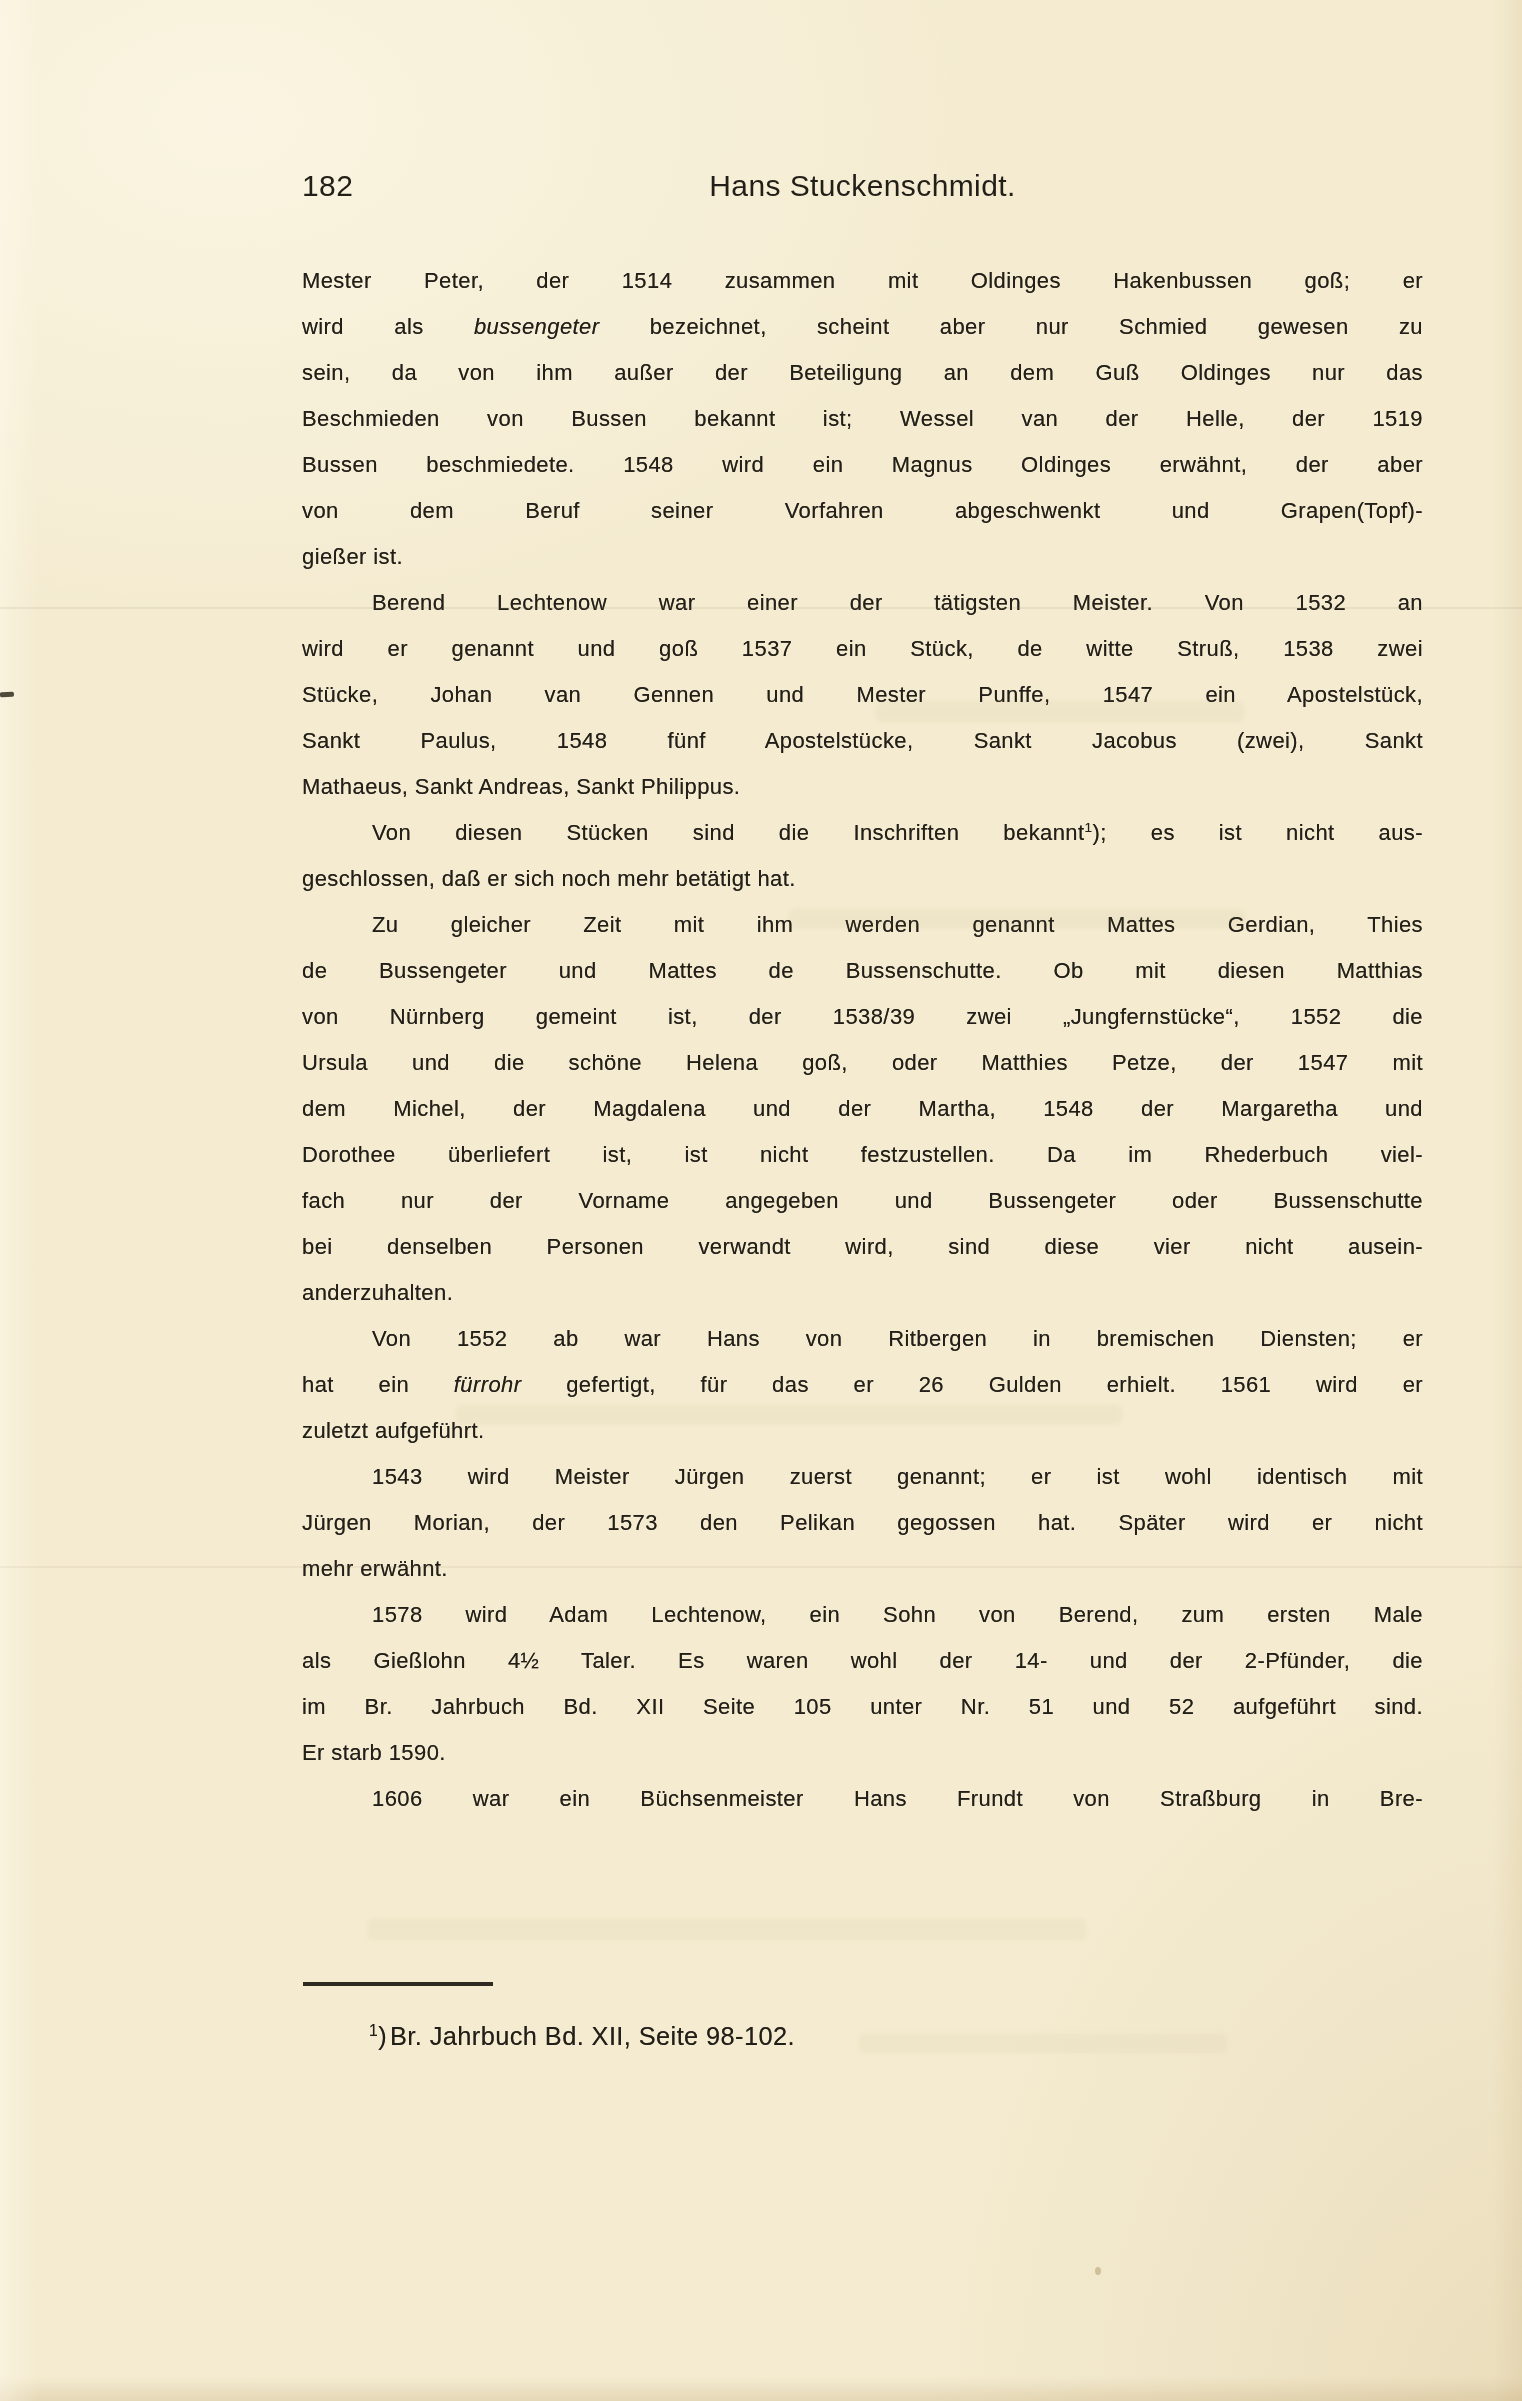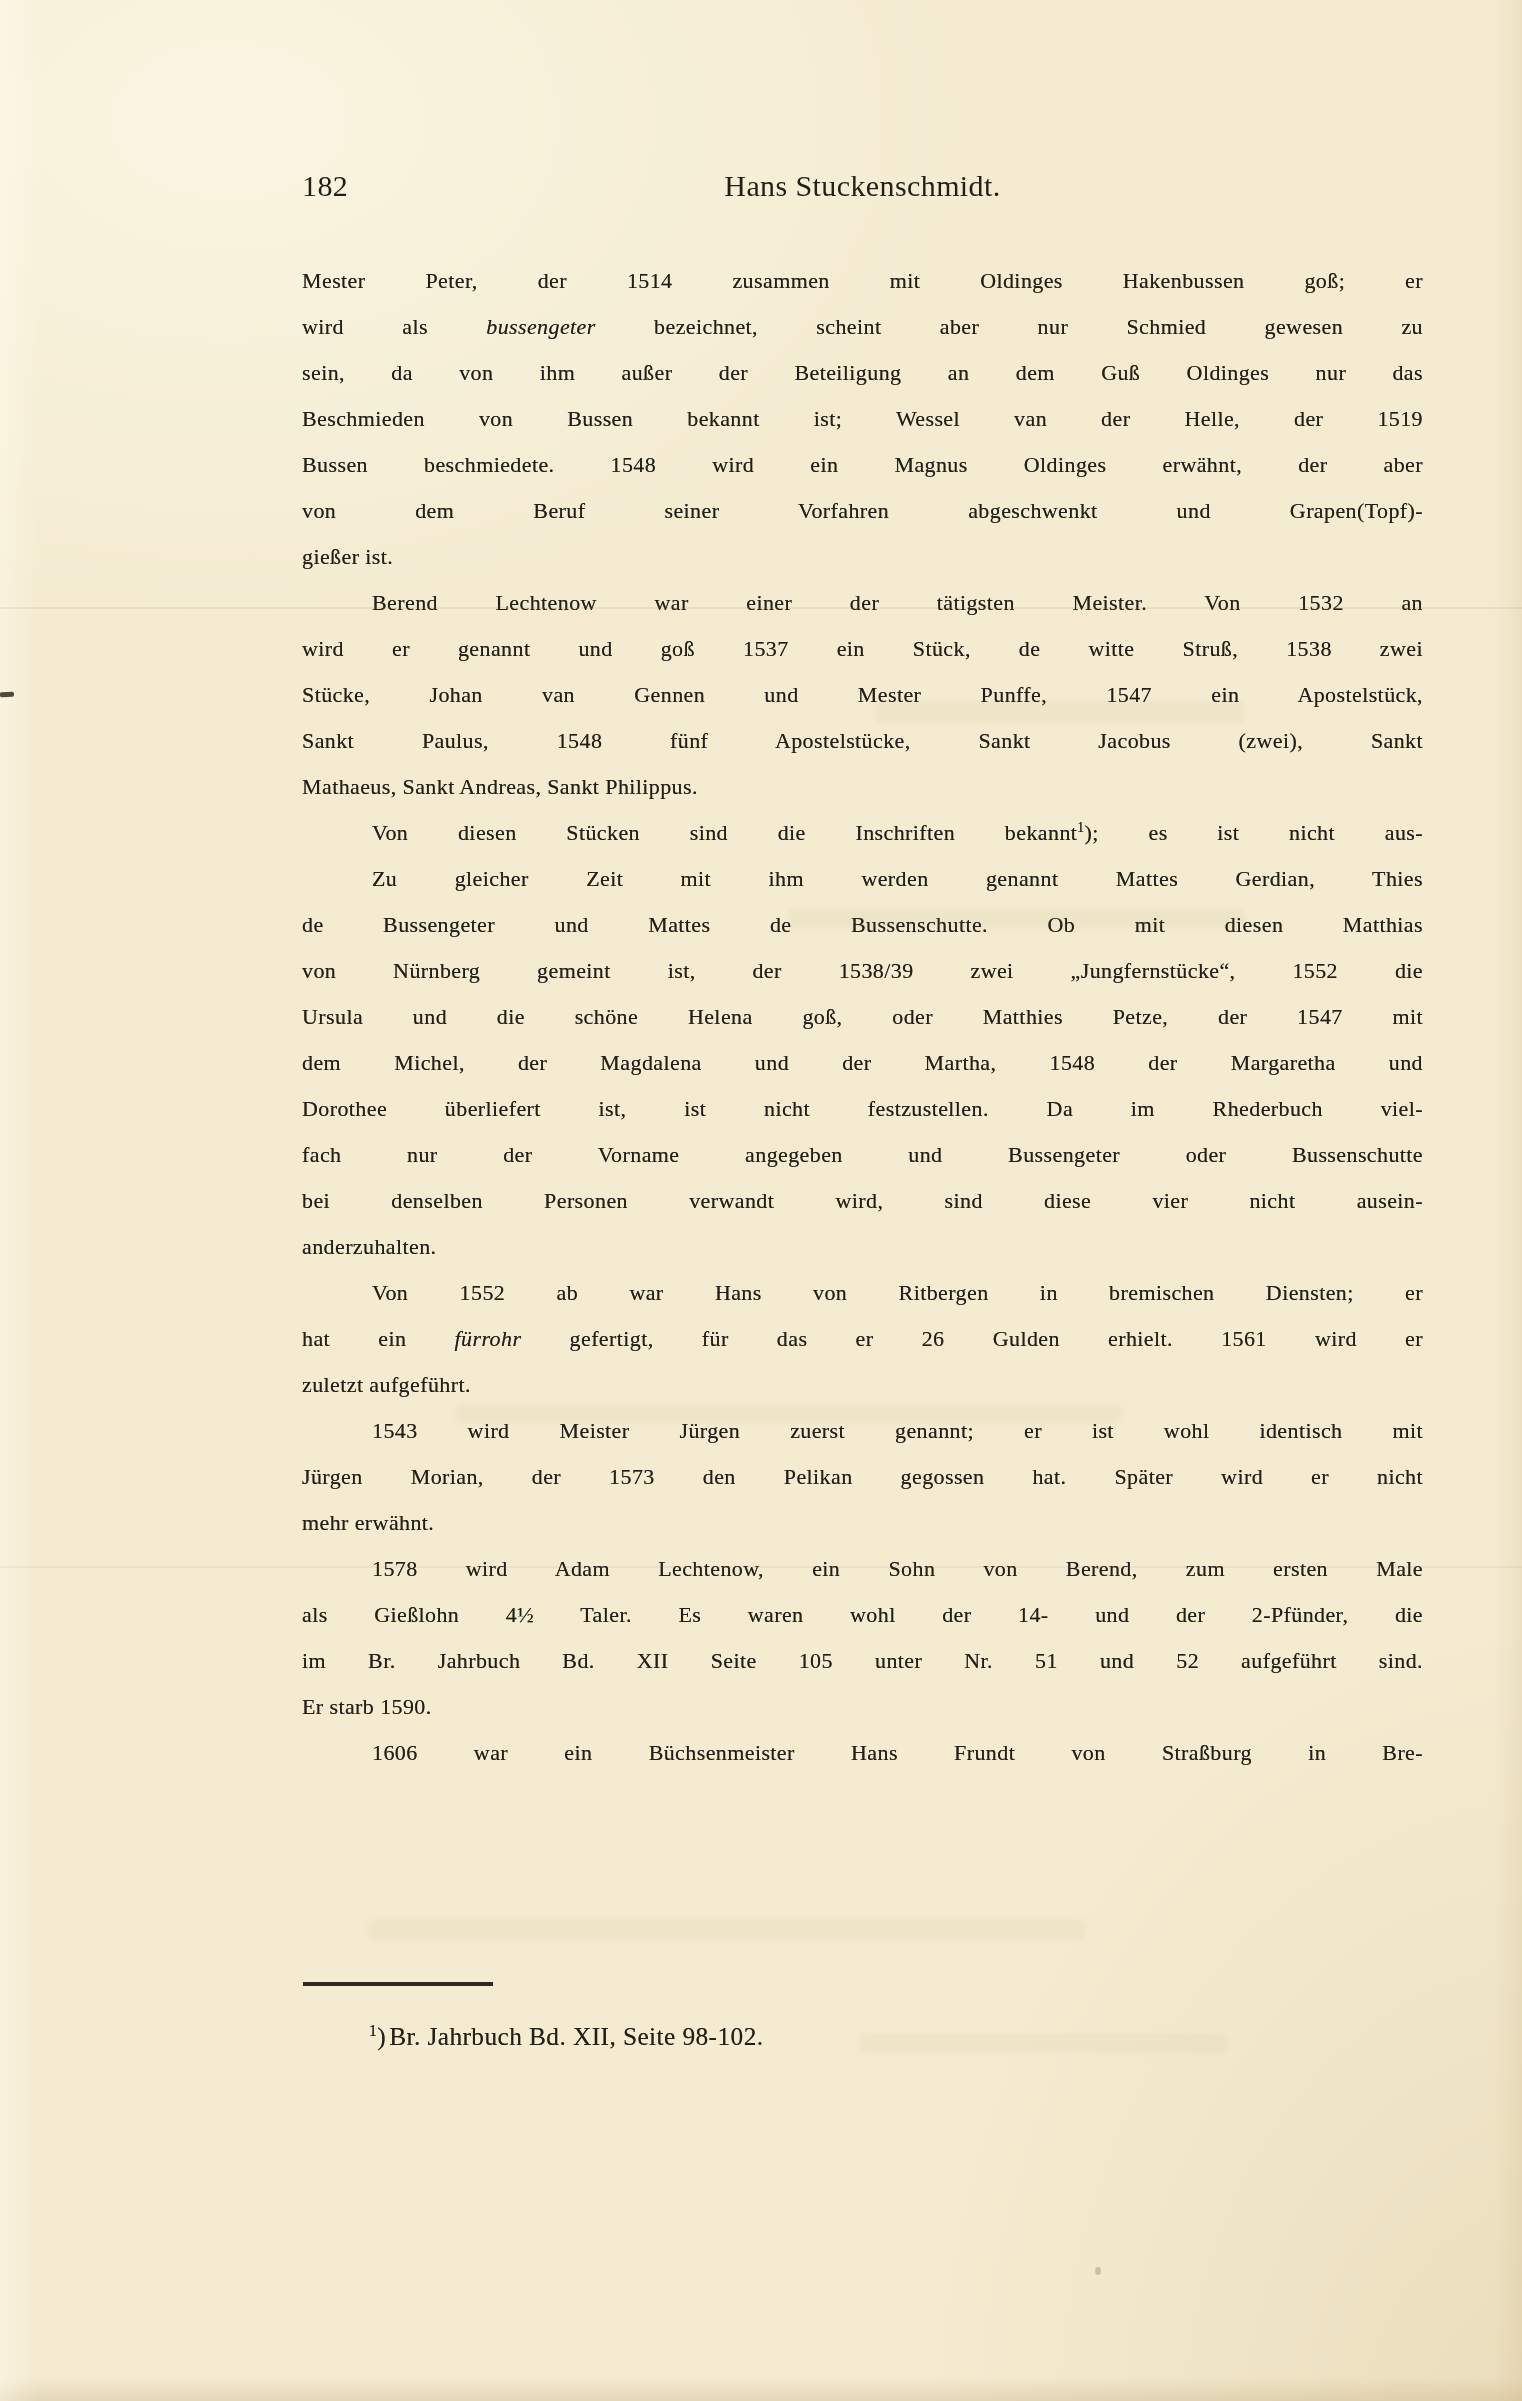--- a/index.html
+++ b/index.html
@@ -2,21 +2,21 @@
 <html style="--paper: #f4ebd0; --ink: #221f19;font-size:14px"><head>
 <meta charset="utf-8">
 <style>
   html, body { margin: 0; padding: 0; background: #2b2b2b; }
 
   .page {
     position: relative;
     width: 1523px;
     height: 2401px;
     overflow: hidden;
-    font-family: Liberation Serif, serif;
+    font-family: Liberation Sans, sans-serif;
     color: var(--ink, #221f19);
     background:
       radial-gradient(1314px 876px at 15% 5%, rgba(255,253,240,0.55), rgba(255,253,240,0) 60%),
       radial-gradient(1139px 1489px at 102% 102%, rgba(193,163,104,0.20), rgba(193,163,104,0) 55%),
       linear-gradient(to right, rgba(255,250,236,0.45) 0px, rgba(255,250,236,0) 39px),
       linear-gradient(to left, rgba(186,156,98,0.14) 0px, rgba(186,156,98,0) 30px),
       linear-gradient(to top, rgba(166,136,80,0.20) 0px, rgba(166,136,80,0) 24.5px),
       var(--paper, #f4ebd0);
   }
 
@@ -122,20 +122,21 @@
       </div>
       <div>
         <div class="line ind"><span>Berend Lechtenow war einer der tätigsten Meister. Von 1532 an</span></div>
         <div class="line"><span>wird er genannt und goß 1537 ein Stück, de witte Struß, 1538 zwei</span></div>
         <div class="line"><span>Stücke, Johan van Gennen und Mester Punffe, 1547 ein Apostelstück,</span></div>
         <div class="line"><span>Sankt Paulus, 1548 fünf Apostelstücke, Sankt Jacobus (zwei), Sankt</span></div>
         <div class="line pl"><span>Mathaeus, Sankt Andreas, Sankt Philippus.</span></div>
       </div>
       <div>
         <div class="line ind"><span>Von diesen Stücken sind die Inschriften bekannt</span><span class="sup">1</span><span>); es ist nicht aus-</span></div>
+        <div class="line pl"><span>geschlossen, daß er sich noch mehr betätigt hat.</span></div>
       </div>
       <div>
         <div class="line ind"><span>Zu gleicher Zeit mit ihm werden genannt Mattes Gerdian, Thies</span></div>
         <div class="line"><span>de Bussengeter und Mattes de Bussenschutte. Ob mit diesen Matthias</span></div>
         <div class="line"><span>von Nürnberg gemeint ist, der 1538/39 zwei „Jungfernstücke“, 1552 die</span></div>
         <div class="line"><span>Ursula und die schöne Helena goß, oder Matthies Petze, der 1547 mit</span></div>
         <div class="line"><span>dem Michel, der Magdalena und der Martha, 1548 der Margaretha und</span></div>
         <div class="line"><span>Dorothee überliefert ist, ist nicht festzustellen. Da im Rhederbuch viel-</span></div>
         <div class="line"><span>fach nur der Vorname angegeben und Bussengeter oder Bussenschutte</span></div>
         <div class="line"><span>bei denselben Personen verwandt wird, sind diese vier nicht ausein-</span></div>

